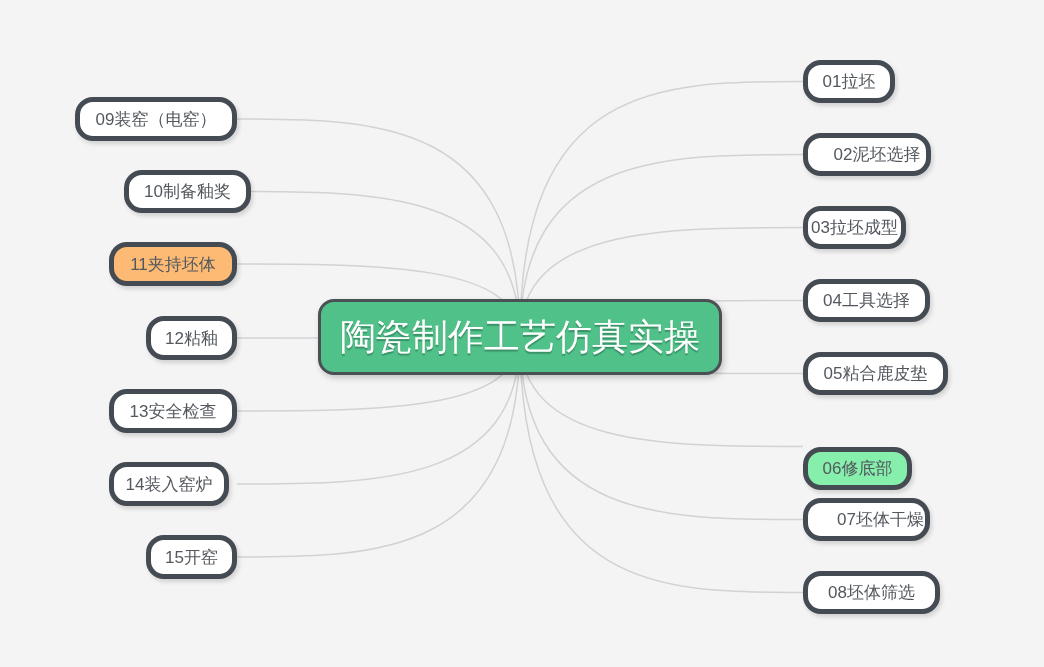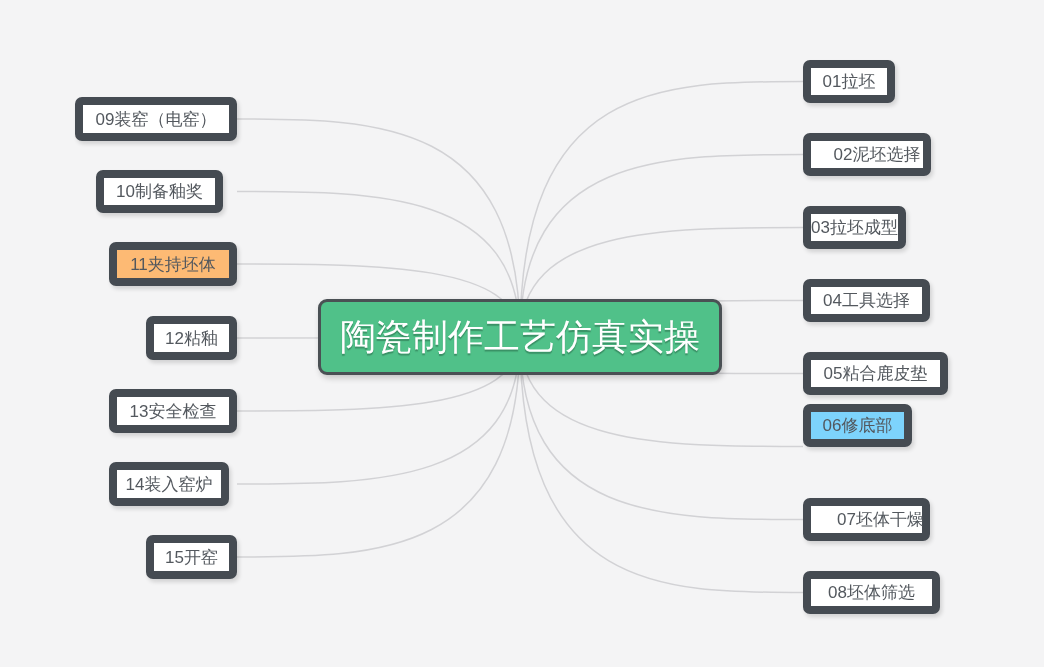--- a/index.html
+++ b/index.html
@@ -21,36 +21,36 @@
     width: 1044px;
     height: 667px;
   }
   .node {
     position: absolute;
     box-sizing: border-box;
     display: flex;
     align-items: center;
     justify-content: center;
     background: #ffffff;
-    border: 8px solid #737373;
-    border-radius: 7px;
+    border: 5px solid #737373;
+    border-radius: 18px;
     font-size: 17px;
     color: #53585e;
     box-shadow: 2px 3px 4px rgba(0,0,0,0.14);
     white-space: nowrap;
     cursor: default;
   }
   .central {
     position: absolute;
     box-sizing: border-box;
     display: flex;
     align-items: center;
     justify-content: center;
     border: 3px solid #4a5054;
-    border-radius: 9px;
+    border-radius: 16px;
     font-size: 36px;
     color: #ffffff;
     box-shadow: 2px 3px 6px rgba(0,0,0,0.20);
     text-shadow: 0 2px 1px rgba(30, 85, 58, 0.45);
     white-space: nowrap;
     cursor: default;
   }
 </style>
 </head>
 <body>
@@ -68,31 +68,31 @@
       <path d="M 520 337 C 520 154.5, 661.5 154.5, 803 154.5" fill="none" stroke="#d2d2d5" stroke-width="1.5"></path>
       <path d="M 520 337 C 520 227.5, 661.5 227.5, 803 227.5" fill="none" stroke="#d2d2d5" stroke-width="1.5"></path>
       <path d="M 520 337 C 520 300.5, 661.5 300.5, 803 300.5" fill="none" stroke="#d2d2d5" stroke-width="1.5"></path>
       <path d="M 520 337 C 520 373.5, 661.5 373.5, 803 373.5" fill="none" stroke="#d2d2d5" stroke-width="1.5"></path>
       <path d="M 520 337 C 520 446.5, 661.5 446.5, 803 446.5" fill="none" stroke="#d2d2d5" stroke-width="1.5"></path>
       <path d="M 520 337 C 520 519.5, 661.5 519.5, 803 519.5" fill="none" stroke="#d2d2d5" stroke-width="1.5"></path>
       <path d="M 520 337 C 520 592.5, 661.5 592.5, 803 592.5" fill="none" stroke="#d2d2d5" stroke-width="1.5"></path>
     </svg>
   <div id="nodes-layer">
       <div class="node" style="left: 75px; top: 97px; width: 162px; height: 44px; background: rgb(255, 255, 255); border-color: rgb(69, 75, 82); color: rgb(83, 88, 94);">09装窑（电窑）</div>
-      <div class="node" style="left: 96px; top: 170px; width: 127px; height: 43px; background: rgb(255, 255, 255); border-color: rgb(69, 75, 82); color: rgb(83, 88, 94);">10制备釉奖</div>
+      <div class="node" style="left: 124px; top: 170px; width: 127px; height: 43px; background: rgb(255, 255, 255); border-color: rgb(69, 75, 82); color: rgb(83, 88, 94);">10制备釉奖</div>
       <div class="node" style="left: 109px; top: 242px; width: 128px; height: 44px; background: #fdba74; border-color: rgb(69, 75, 82); color: rgb(83, 88, 94);">11夹持坯体</div>
       <div class="node" style="left: 146px; top: 316px; width: 91px; height: 44px; background: rgb(255, 255, 255); border-color: rgb(69, 75, 82); color: rgb(83, 88, 94);">12粘釉</div>
       <div class="node" style="left: 109px; top: 389px; width: 128px; height: 44px; background: rgb(255, 255, 255); border-color: rgb(69, 75, 82); color: rgb(83, 88, 94);">13安全检查</div>
       <div class="node" style="left: 109px; top: 462px; width: 120px; height: 44px; background: rgb(255, 255, 255); border-color: rgb(69, 75, 82); color: rgb(83, 88, 94);">14装入窑炉</div>
       <div class="node" style="left: 146px; top: 535px; width: 91px; height: 44px; background: rgb(255, 255, 255); border-color: rgb(69, 75, 82); color: rgb(83, 88, 94);">15开窑</div>
       <div class="node" style="left: 803px; top: 60px; width: 92px; height: 43px; background: rgb(255, 255, 255); border-color: rgb(69, 75, 82); color: rgb(83, 88, 94);">01拉坯</div>
       <div class="node" style="left: 803px; top: 133px; width: 128px; height: 43px; background: rgb(255, 255, 255); border-color: rgb(69, 75, 82); color: rgb(83, 88, 94); padding-left: 20px;">02泥坯选择</div>
       <div class="node" style="left: 803px; top: 206px; width: 103px; height: 43px; background: rgb(255, 255, 255); border-color: rgb(69, 75, 82); color: rgb(83, 88, 94);">03拉坯成型</div>
       <div class="node" style="left: 803px; top: 279px; width: 127px; height: 43px; background: rgb(255, 255, 255); border-color: rgb(69, 75, 82); color: rgb(83, 88, 94);">04工具选择</div>
       <div class="node" style="left: 803px; top: 352px; width: 145px; height: 43px; background: rgb(255, 255, 255); border-color: rgb(69, 75, 82); color: rgb(83, 88, 94);">05粘合鹿皮垫</div>
-      <div class="node" style="left: 803px; top: 404px; width: 109px; height: 43px; background: #7dd3fc; border-color: rgb(69, 75, 82); color: rgb(83, 88, 94);">06修底部</div>
+      <div class="node" style="left: 803px; top: 447px; width: 109px; height: 43px; background: #86efac; border-color: rgb(69, 75, 82); color: rgb(83, 88, 94);">06修底部</div>
       <div class="node" style="left: 803px; top: 498px; width: 127px; height: 43px; background: rgb(255, 255, 255); border-color: rgb(69, 75, 82); color: rgb(83, 88, 94); padding-left: 28px;">07坯体干燥</div>
       <div class="node" style="left: 803px; top: 571px; width: 137px; height: 43px; background: rgb(255, 255, 255); border-color: rgb(69, 75, 82); color: rgb(83, 88, 94);">08坯体筛选</div>
     </div>
   <div class="central" id="central" style="left: 318px; top: 299px; width: 404px; height: 76px; background: rgb(80, 193, 137); border-color: rgb(74, 80, 84); color: rgb(255, 255, 255);">
     <span>陶瓷制作工艺仿真实操</span>
   </div>
 </div>
 
 </body></html>

